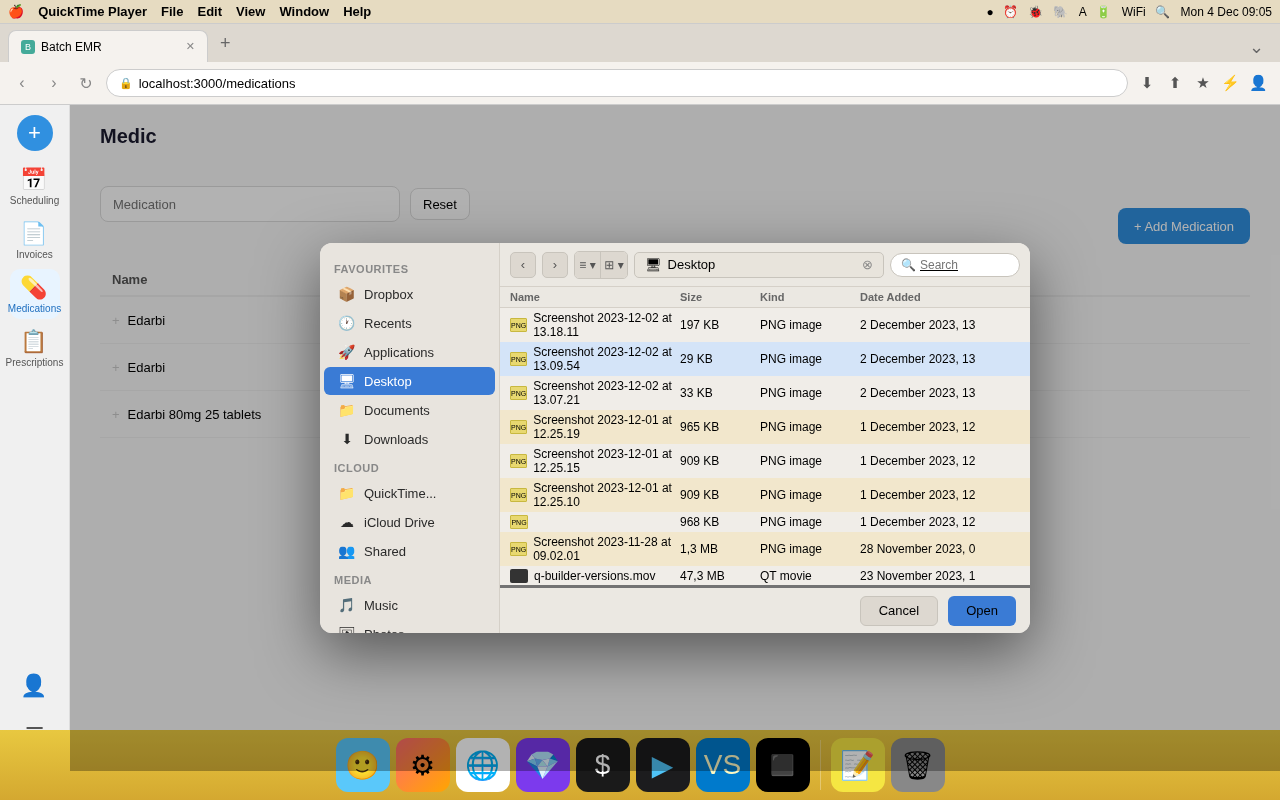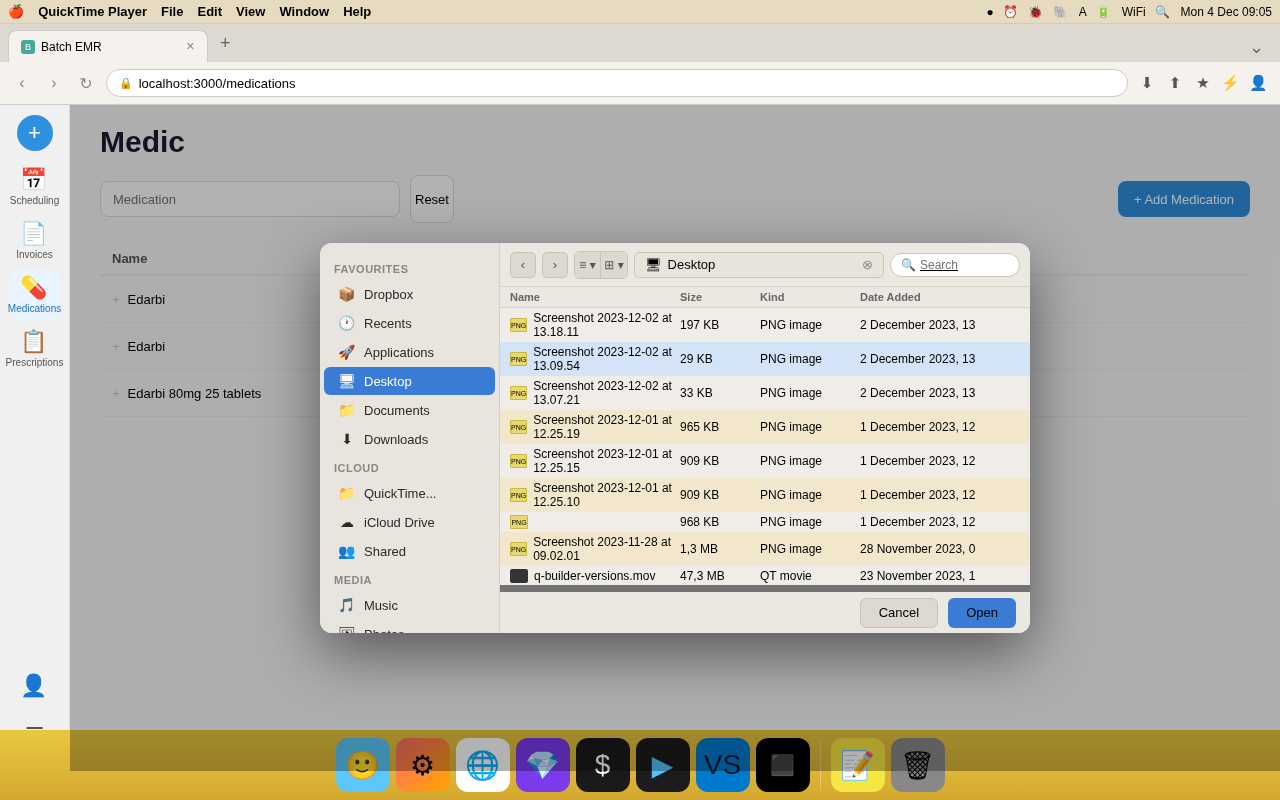--- a/index.html
+++ b/index.html
@@ -181,60 +181,60 @@
     
     .page-content {
       flex: 1;
       background: #fafafa;
       padding: 20px 30px;
       overflow: auto;
       position: relative;
     }
 
     .page-title {
-      font-size: 30px;
+      font-size: 20px;
       font-weight: 700;
       color: #1a1a2e;
       margin-bottom: 16px;
     }
 
     .search-row {
       display: flex;
       gap: 10px;
       margin-bottom: 20px;
       align-items: center;
     }
     .search-input {
       width: 300px;
       height: 36px;
       border: 1px solid #ddd;
       border-radius: 8px;
       padding: 0 12px;
       font-size: 13px;
     }
     .reset-btn {
-      height: 48px;
-      padding: 0 4px;
+      height: 32px;
+      padding: 0 12px;
       border: 1px solid #ddd;
       background: white;
       border-radius: 8px;
       font-size: 13px;
       cursor: pointer;
     }
     .add-btn {
       margin-left: auto;
       height: 36px;
       padding: 0 16px;
       background: #3090e0;
       color: white;
       border: none;
       border-radius: 8px;
       font-size: 13px;
       cursor: pointer;
-      display: flex; align-items: center; gap: 6px;
+      display: flex; align-items: center; gap: 6px; margin-top: 44px;
     }
 
     .med-table {
       width: 100%;
       border-collapse: collapse;
     }
     .med-table th {
       text-align: left;
       font-weight: 600;
       color: #555;
@@ -447,21 +447,21 @@
       border-radius: 2px;
     }
 
     .fd-footer {
       height: 48px;
       display: flex;
       align-items: center;
       justify-content: flex-end;
       padding: 0 14px;
       gap: 10px;
-      border-top: 7px solid #737373;
+      border-top: 3px solid #737373;
       background: #ebe8e2;
     }
     .fd-cancel-btn {
       height: 30px;
       padding: 0 18px;
       background: #ddd8d0;
       border: 1px solid #c8c4bc;
       border-radius: 6px;
       font-size: 13px;
       cursor: pointer;
@@ -831,21 +831,21 @@
   <div class="dock-item" style="background:#7c3aed;border-radius:12px;">
     <span>💎</span>
   </div>
   <div class="dock-item" style="background:#1a1a1a;border-radius:12px;">
     <span style="color:white;">$</span>
   </div>
   <div class="dock-item" style="background:#1c1c1e;border-radius:12px;">
     <span style="color:#4fc3f7;">▶</span>
   </div>
   <div class="dock-item" style="background:#007acc;border-radius:12px;">
-    <span style="color:#0f172a;">VS</span>
+    <span style="color:#fef9c3;">VS</span>
   </div>
   <div class="dock-item" style="background:#000;border-radius:12px;">
     <span style="color:white;font-size:20px;">⬛</span>
   </div>
   <div class="dock-divider"></div>
   <div class="dock-item" style="background:#f5e642;border-radius:12px;">
     <span>📝</span>
   </div>
   <div class="dock-item" style="background:#888;border-radius:12px;">
     <span>🗑</span>

